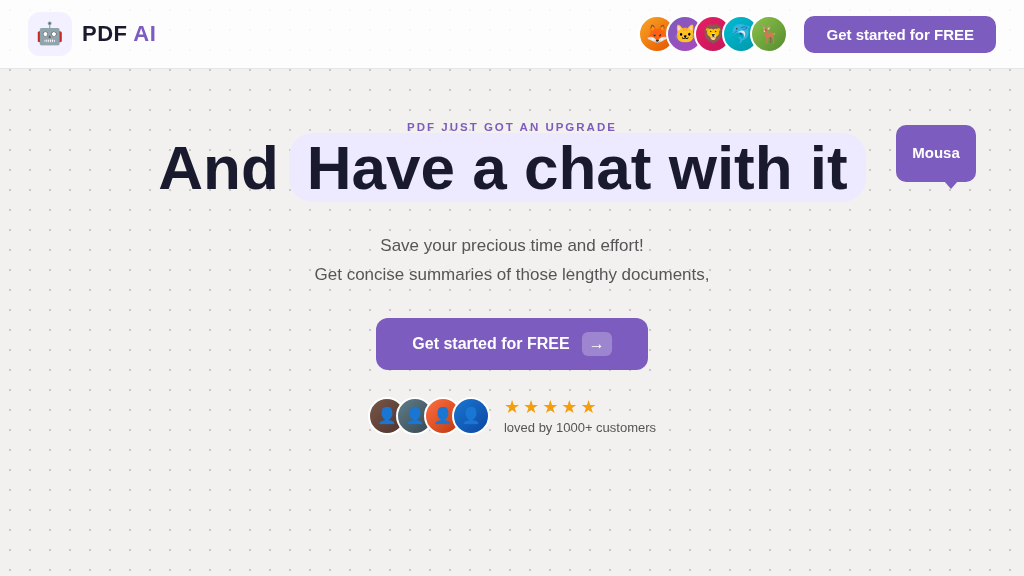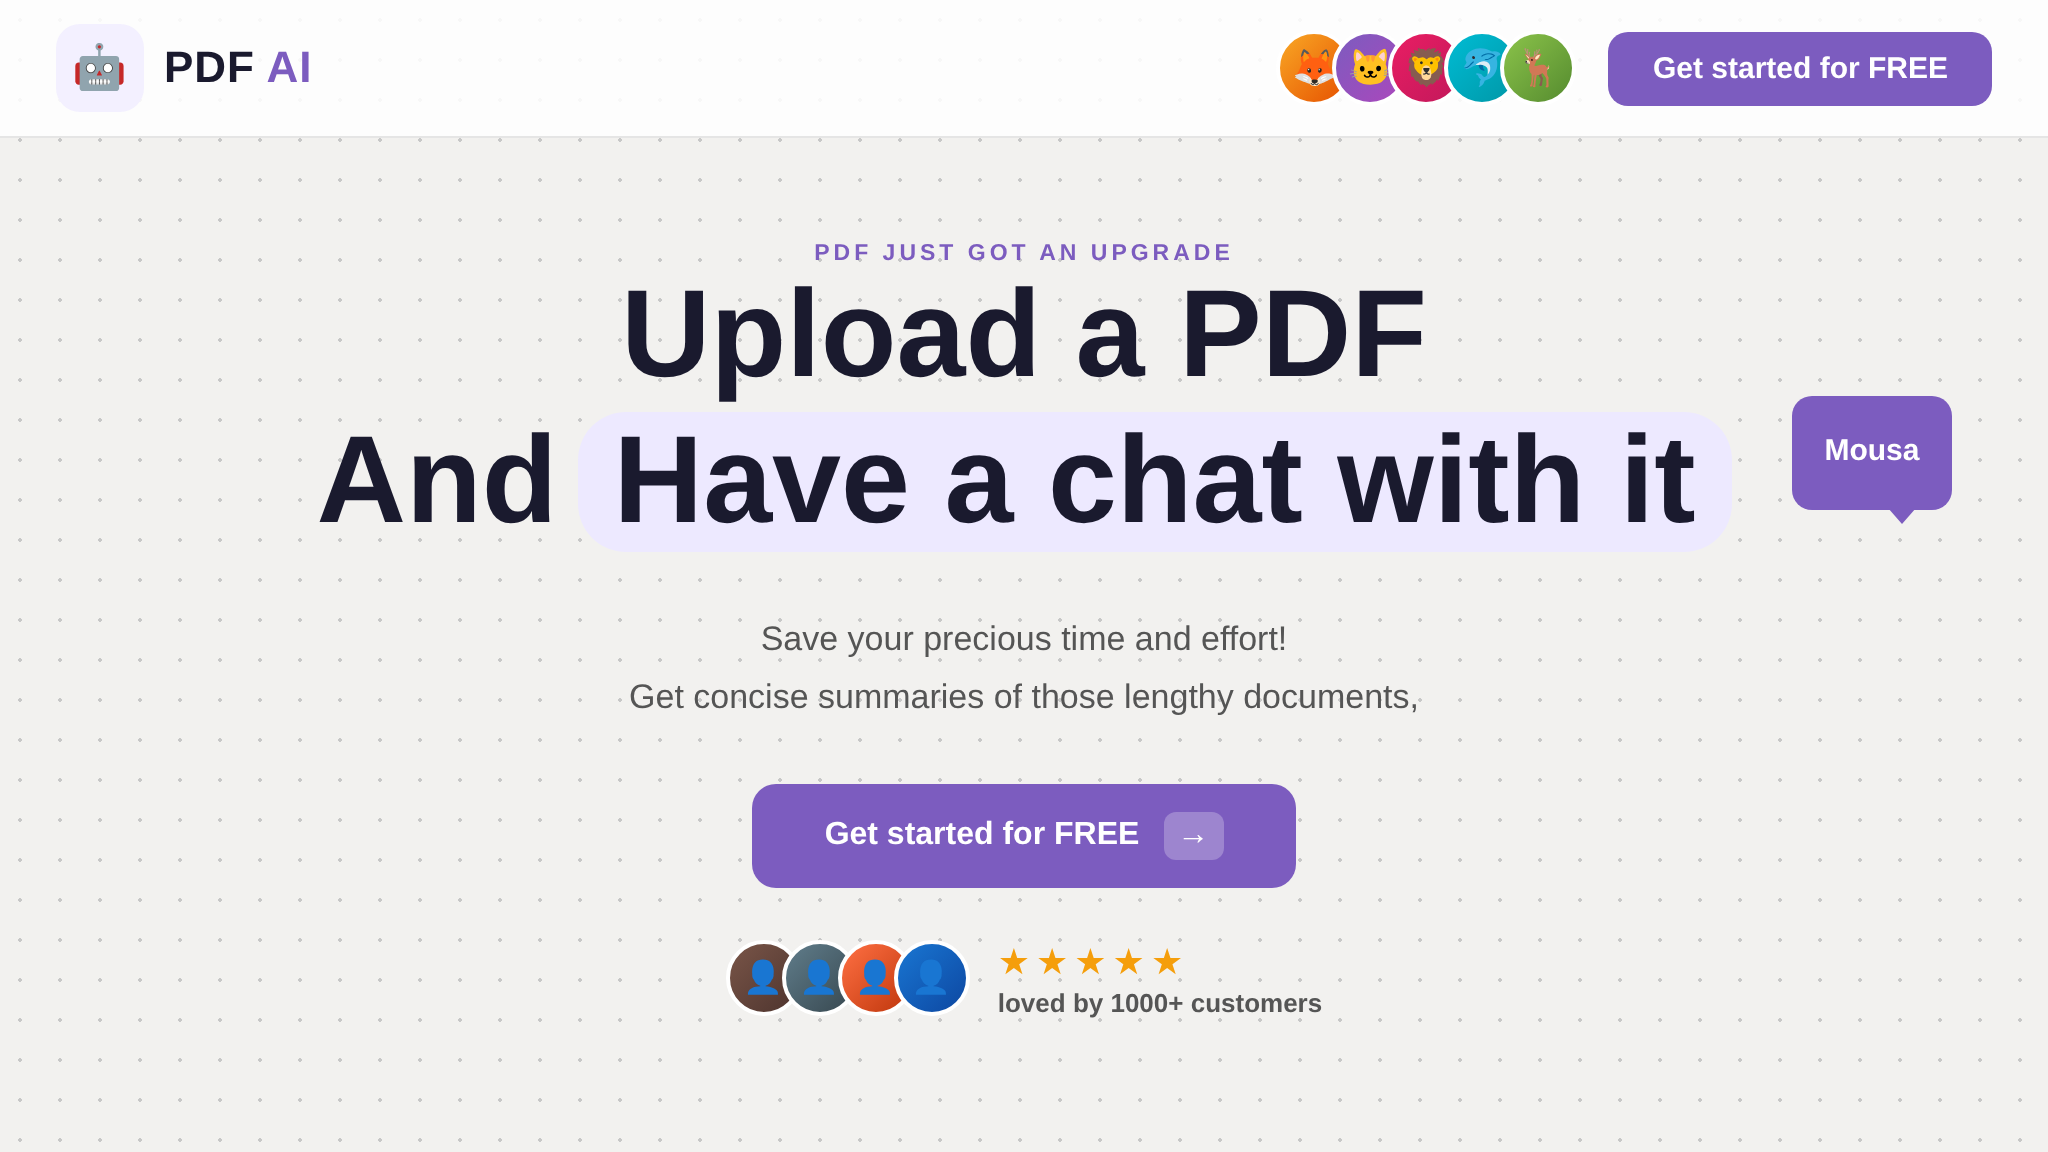--- a/index.html
+++ b/index.html
@@ -241,21 +241,21 @@
     }
 
     .star {
       color: #f59e0b;
       font-size: 18px;
     }
 
     .loved-text {
       font-size: 13px;
       color: #555;
-      font-weight: 700;
+      font-weight: 400;
     }
   </style>
 </head>
 <body>
 
 <nav class="navbar">
   <div class="logo-area">
     <div class="logo-icon">🤖</div>
     <span class="logo-text">
       PDF <span>AI</span>
@@ -269,23 +269,20 @@
       <div class="avatar av4">🐬</div>
       <div class="avatar av5">🦌</div>
     </div>
     <button class="cta-btn-nav">Get started for FREE</button>
   </div>
 </nav>
 
 <section class="hero">
   <div class="badge">PDF JUST GOT AN UPGRADE</div>
 
-  <div class="hero-title">
-    <span>Upload a PDF</span>
-  </div>
 
   <div class="hero-title hero-line2">
     <span>And </span>
     <div class="highlight-box">
       <span>Have a chat with it</span>
       <div class="mousa-bubble">Mousa</div>
     </div>
   </div>
 
   <div class="hero-subtitle">

